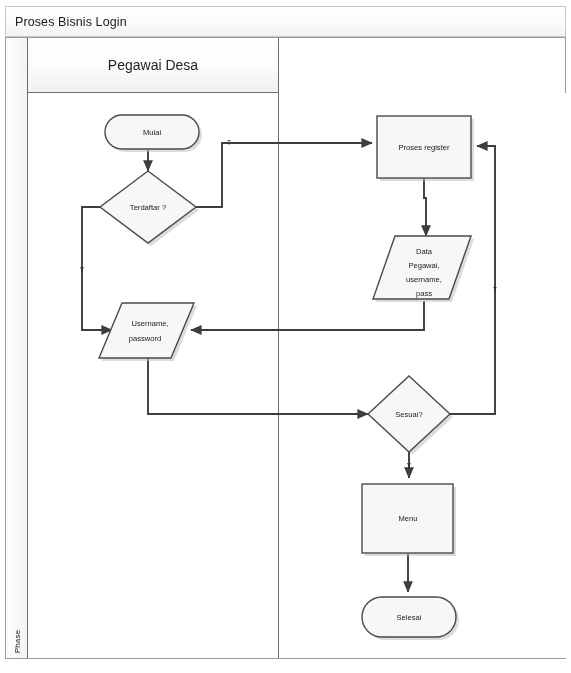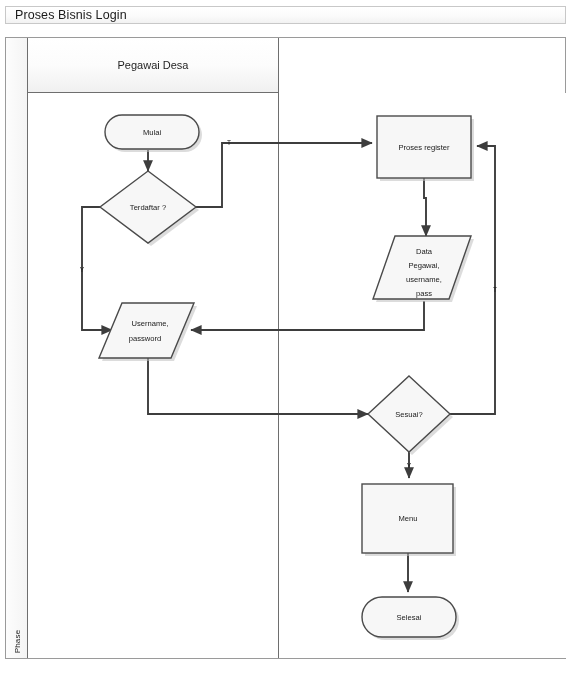--- a/index.html
+++ b/index.html
@@ -14,21 +14,21 @@
     height: 673px;
     background: #ffffff;
     overflow: hidden;
   }
   
   #title-bar {
     position: absolute;
     left: 5px;
     top: 6px;
     width: 561px;
-    height: 18px;
+    height: 31px;
     box-sizing: border-box;
     border: 1px solid #c8c8c8;
     background: linear-gradient(to bottom, #ffffff 0%, #fbfbfb 55%, #f2f2f2 100%);
     display: flex;
     align-items: center;
   }
   #title-bar .title-text {
     font-size: 12.5px;
     color: #1a1a1a;
     padding-left: 9px;
@@ -72,21 +72,21 @@
   .lane-header {
     position: absolute;
     top: 0px;
     height: 55px;
     box-sizing: border-box;
     background: linear-gradient(to bottom, #ffffff 0%, #fcfcfc 50%, #f0f0f0 100%);
     border-bottom: 1px solid #6e6e6e;
     display: flex;
     align-items: center;
     justify-content: center;
-    font-size: 11px;
+    font-size: 14px;
     color: #1f1f1f;
   }
   #lane-header-left  { left: 22px;  width: 251px; border-right: 1px solid #6e6e6e; }
   #lane-header-right { left: 273px; width: 287px; }
   
   .lane-body {
     position: absolute;
     top: 55px;
     height: 565px;
     box-sizing: border-box;

